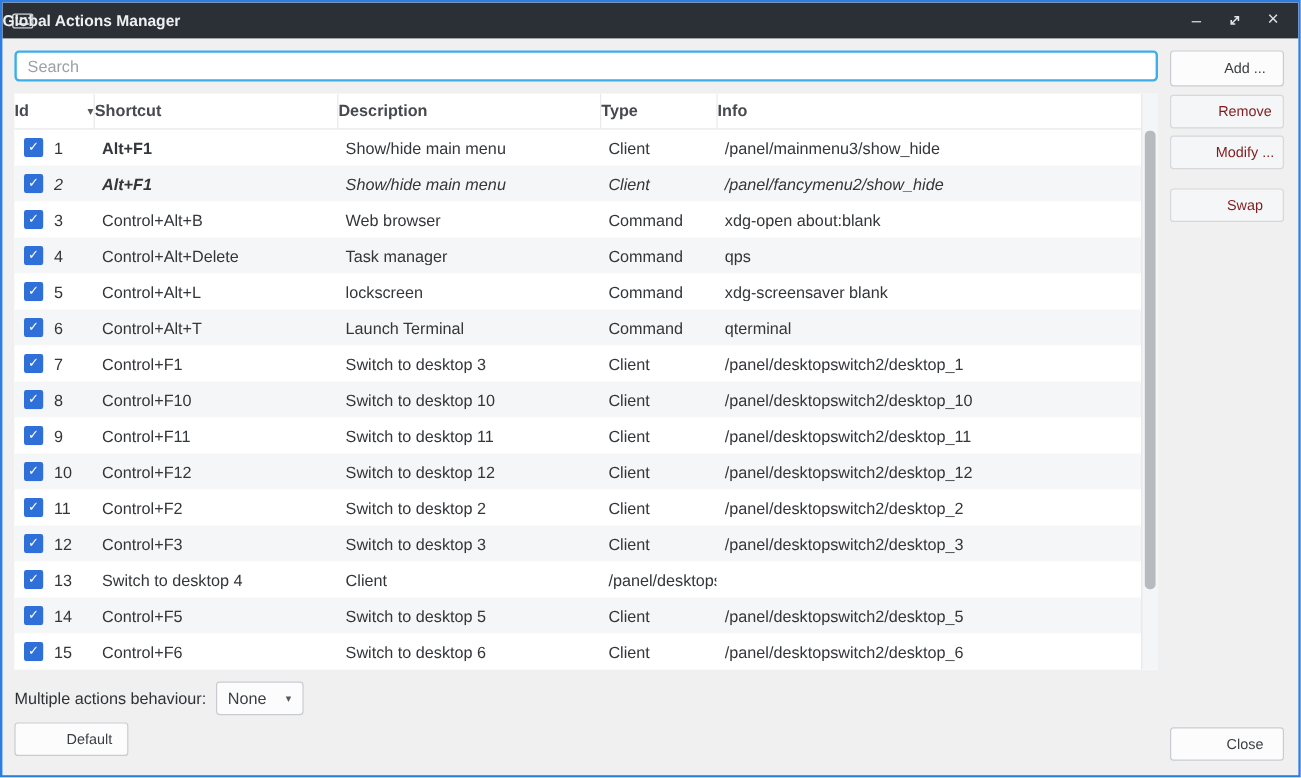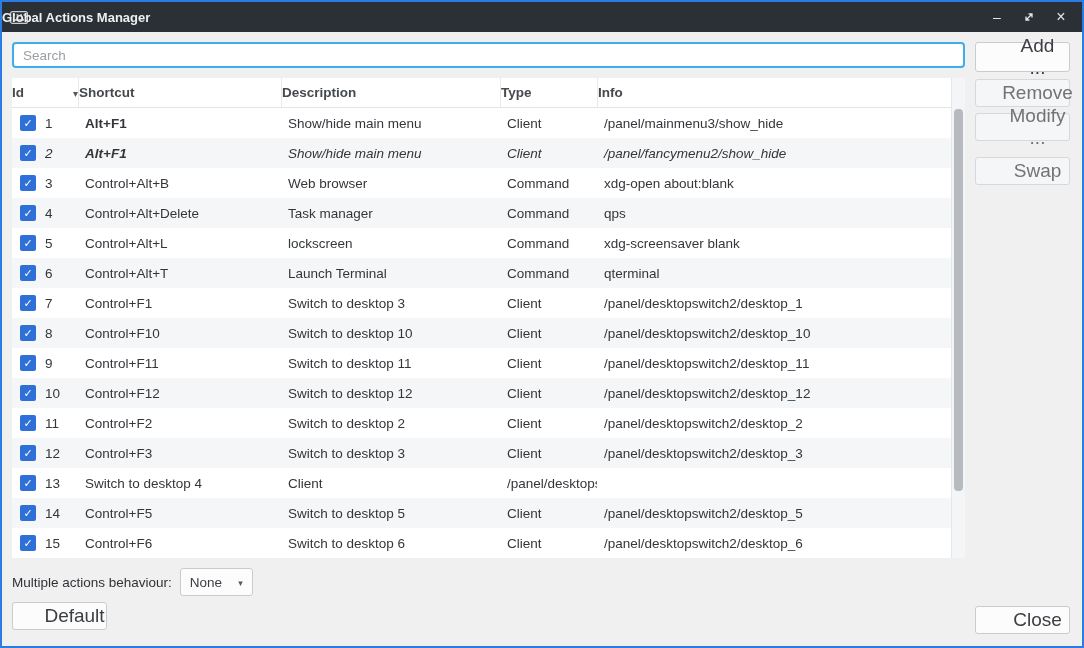--- a/index.html
+++ b/index.html
@@ -52,23 +52,23 @@
   .vscroll-thumb { position:absolute; left:2px; right:2px; top:31px; height:382px;
                    background:#b7bbc0; border-radius:4px; }
 
   
   .footer-row { margin-top:10px; display:flex; align-items:center; gap:8px; font-size:13.5px; color:#2f3235; }
   .dropdown { height:28px; background:#fcfcfd; border:1px solid #c8ccd1; border-radius:3px;
               display:flex; align-items:center; gap:16px; padding:0 9px; font-size:13.5px; color:#3b3e42; }
   .dropdown .chev { font-size:9px; color:#55585c; margin-top:1px; }
 
   .btn { height:28px; background:#fcfcfd; border:1px solid #c8ccd1; border-radius:3px;
-         font-family:"Liberation Sans","DejaVu Sans",sans-serif; font-size:19px; color:#3b3e42;
+         font-family:"Liberation Sans","DejaVu Sans",sans-serif; font-size:12px; color:#3b3e42;
          display:flex; align-items:center; justify-content:center;padding-left:36px; }
-  .btn.disabled { color:#737373; border-color:#d5d8dc; background:#f5f6f7; }
+  .btn.disabled { color:#7f1d1d; border-color:#d5d8dc; background:#f5f6f7; }
   .side-btn { width:100%; }
   .btn-add { height:30px; }
   .mt7 { margin-top:7px; } .mt6 { margin-top:6px; } .mt16 { margin-top:16px; }
   .btn-close { margin-top:auto; }
   .default-btn { margin-top:6px; width:95px; }
 </style>
 </head>
 <body>
 
 <div class="window">

